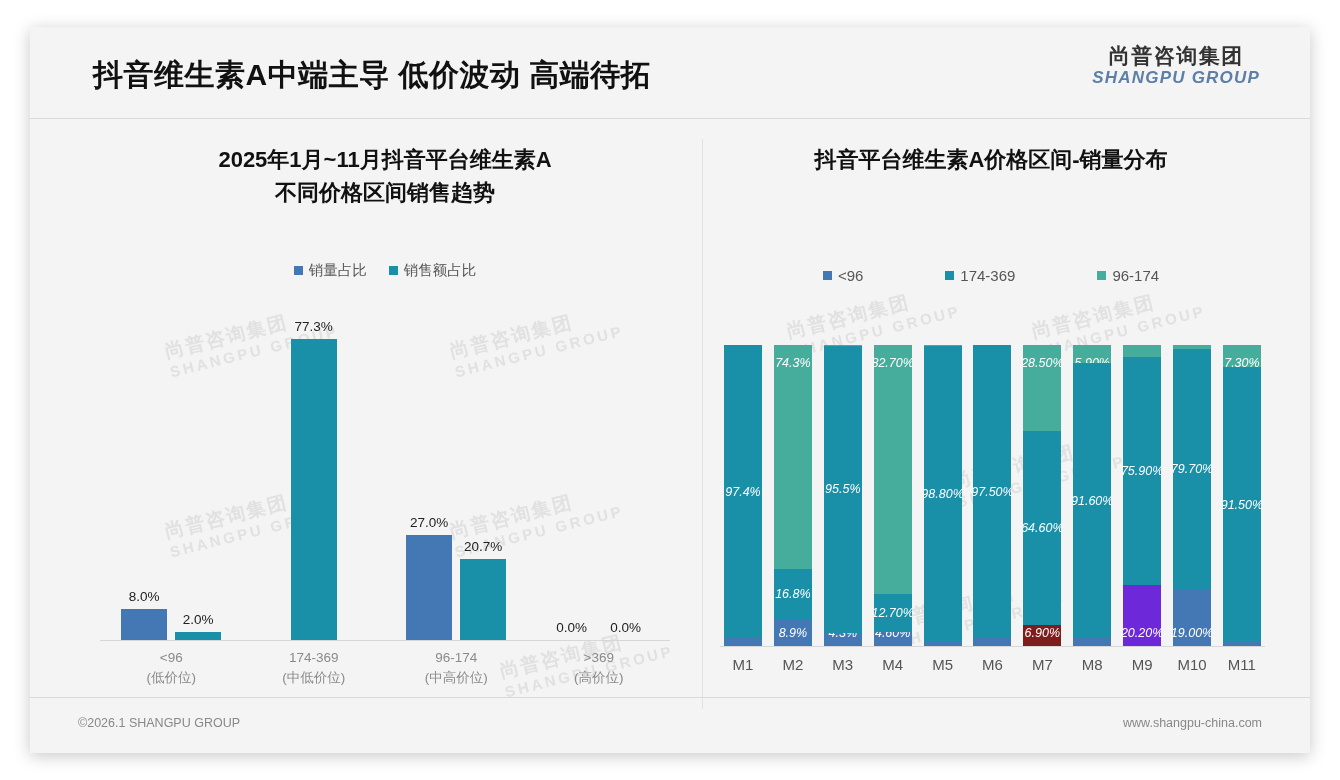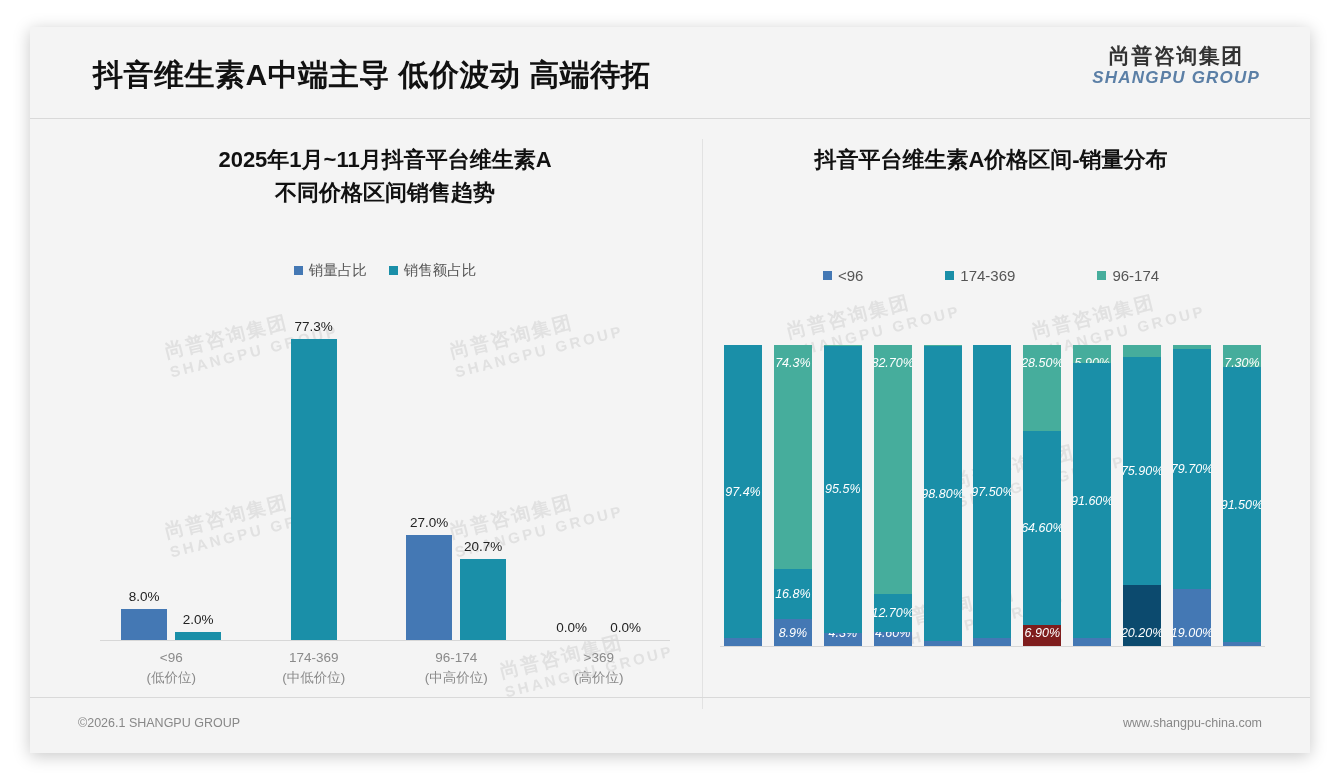--- a/index.html
+++ b/index.html
@@ -355,21 +355,21 @@
               <span class="sc-lbl">2.50%</span>
             </div>
           </div>
           <div class="sc-col">
             <div class="sc-seg top" style="flex: 3.9 0 0px; background: rgb(70, 173, 156);">
               <span class="sc-lbl">3.90%</span>
             </div>
             <div class="sc-seg" style="flex: 75.9 0 0px; background: rgb(26, 143, 168);">
               <span class="sc-lbl">75.90%</span>
             </div>
-            <div class="sc-seg bot" style="flex: 20.2 0 0px; background: #0c4a6e;">
+            <div class="sc-seg bot" style="flex: 20.2 0 0px; background: #6d28d9;">
               <span class="sc-lbl">20.20%</span>
             </div>
           </div>
           <div class="sc-col">
             <div class="sc-seg top" style="flex: 1.4 0 0px; background: rgb(70, 173, 156);"></div>
             <div class="sc-seg" style="flex: 79.7 0 0px; background: rgb(26, 143, 168);">
               <span class="sc-lbl">79.70%</span>
             </div>
             <div class="sc-seg bot" style="flex: 19 0 0px; background: rgb(68, 120, 180);">
               <span class="sc-lbl">19.00%</span>
@@ -377,20 +377,33 @@
           </div>
           <div class="sc-col">
             <div class="sc-seg top" style="flex: 7.3 0 0px; background: rgb(70, 173, 156);">
               <span class="sc-lbl">7.30%</span>
             </div>
             <div class="sc-seg" style="flex: 91.5 0 0px; background: rgb(26, 143, 168);">
               <span class="sc-lbl">91.50%</span>
             </div>
             <div class="sc-seg bot" style="flex: 1.2 0 0px; background: rgb(68, 120, 180);"></div>
           </div>
+        </div>
+      <div class="sc-axis" id="sc-axis">
+          <div class="sc-tick">M1</div>
+          <div class="sc-tick">M2</div>
+          <div class="sc-tick">M3</div>
+          <div class="sc-tick">M4</div>
+          <div class="sc-tick">M5</div>
+          <div class="sc-tick">M6</div>
+          <div class="sc-tick">M7</div>
+          <div class="sc-tick">M8</div>
+          <div class="sc-tick">M9</div>
+          <div class="sc-tick">M10</div>
+          <div class="sc-tick">M11</div>
         </div>
     </div>
   </div>
 
   <div class="footer">
     <div class="footer-left">©2026.1 SHANGPU GROUP</div>
     <div class="footer-right">www.shangpu-china.com</div>
   </div>
 
 </div>

